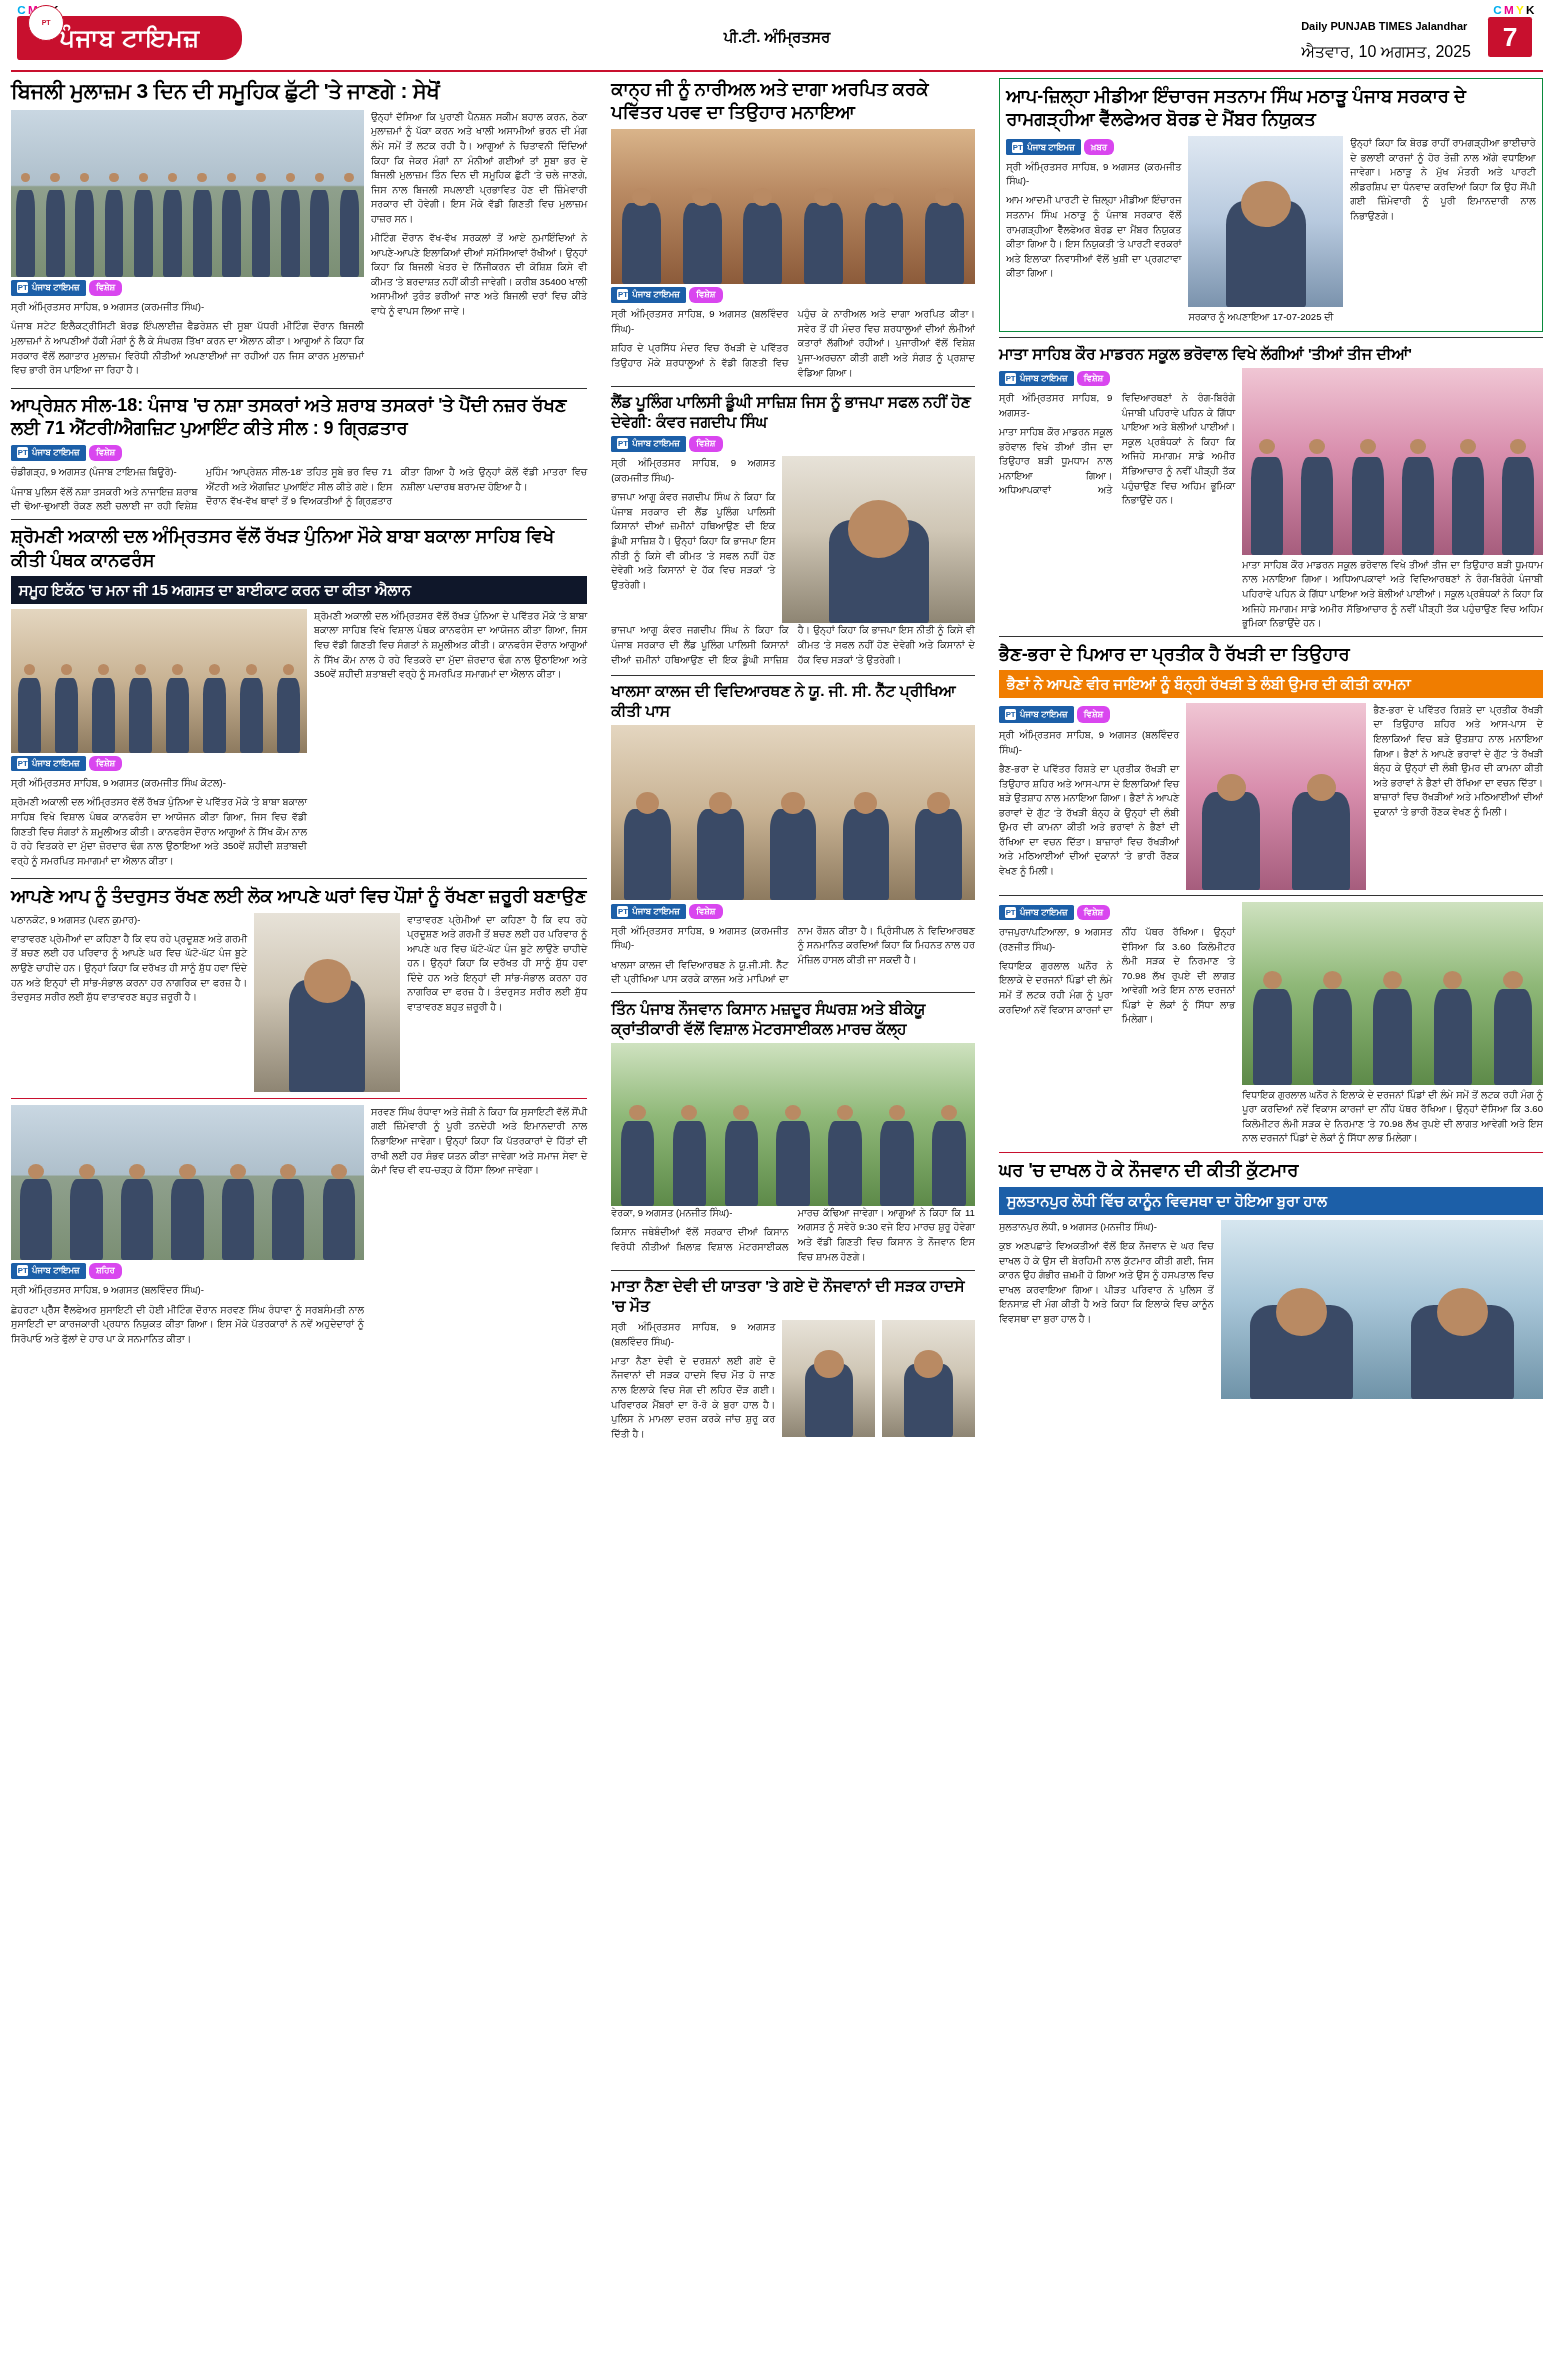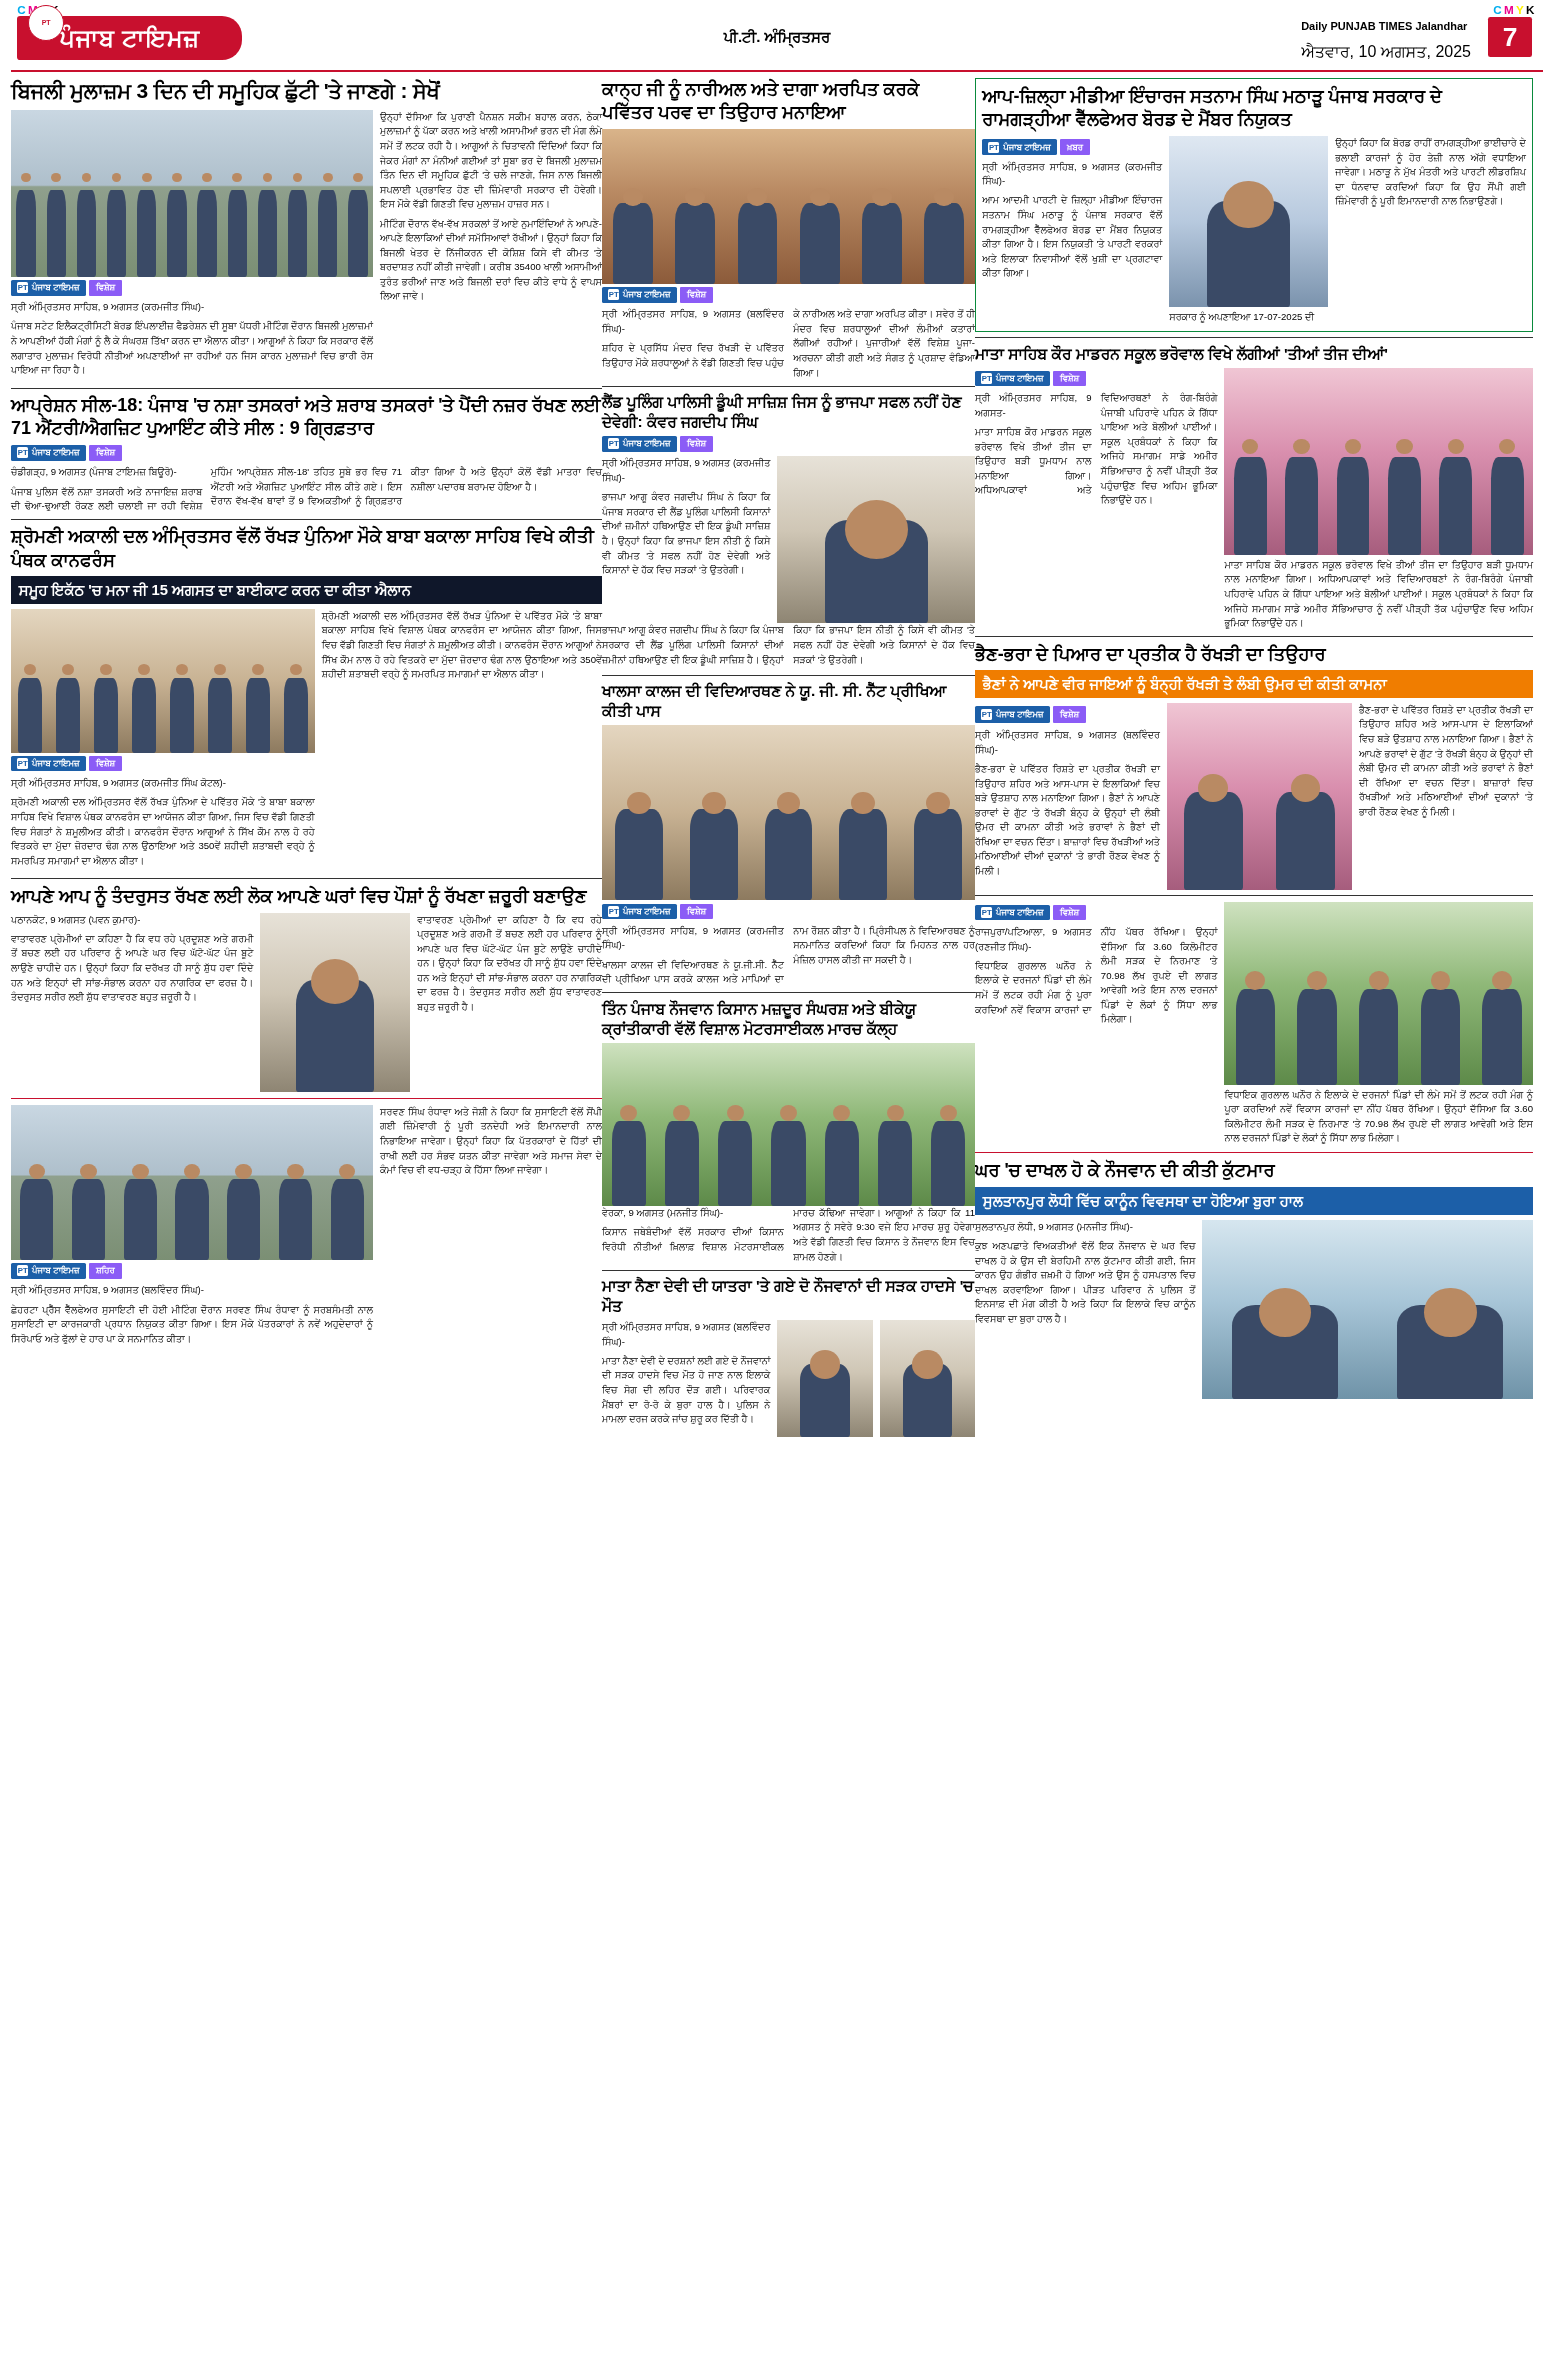--- a/index.html
+++ b/index.html
@@ -36,21 +36,21 @@
   .mast-right { position:absolute; right:72px; top:20px; text-align:left; }
   .mast-right .line1 { font-size:11px; font-weight:bold; }
   .mast-right .line2 { font-size:16px; font-weight:normal; margin-top:11px; }
   .page-num {
     position:absolute; right:11px; top:17px; width:44px; height:40px;
     background:#c8102e; color:#fff; font-size:26.4px; font-weight:bold;
     display:flex; align-items:center; justify-content:center; border-radius:2.3px;
   }
 
   
-  .content { display:flex; gap:0; margin-top:6.2px; }
+  .content { display:flex; gap:24px; margin-top:6.2px; }
   .col { display:flex; flex-direction:column; }
   .c1 { width:591px; }
   .c2 { width:373px; }
   .c3 { width:558px; }
 
   
   h1.hl {
     font-size:21px; line-height:1.25; font-weight:bold; margin:0 0 5.4px 0;
     letter-spacing:-0.2px;
   }
@@ -94,22 +94,22 @@
   .credit { display:flex; gap:3.1px; margin:3.1px 0 4.7px 0; align-items:stretch; }
   .credit .pt {
     background:#1c5fa8; color:#fff; font-size:8.5px; font-weight:bold;
     padding:2.3px 6.2px; display:flex; align-items:center; gap:3.9px; border-radius:1.6px;
   }
   .credit .pt .glyph {
     width:11px; height:11px; background:#fff; color:#1c5fa8; border-radius:1.6px;
     display:flex; align-items:center; justify-content:center; font-size:7.8px; font-weight:bold;
   }
   .credit .tag {
-    background:#8b5cf6; color:#fff; font-size:8.5px; font-weight:bold;
-    padding:2.3px 7px; display:flex; align-items:center; border-radius:1px;
+    background:#d946ef; color:#fff; font-size:8.5px; font-weight:bold;
+    padding:2.3px 7px; display:flex; align-items:center; border-radius:6px;
   }
 
   
   .body { font-size:9.6px; line-height:1.52; text-align:justify; }
   .body p { margin:0 0 4.7px 0; }
   .cols2 { column-count:2; column-gap:9.3px; }
   .cols3 { column-count:3; column-gap:8.5px; }
 
   
   .boxed { border:1.6px solid #0a8a3c; padding:6.2px; }

